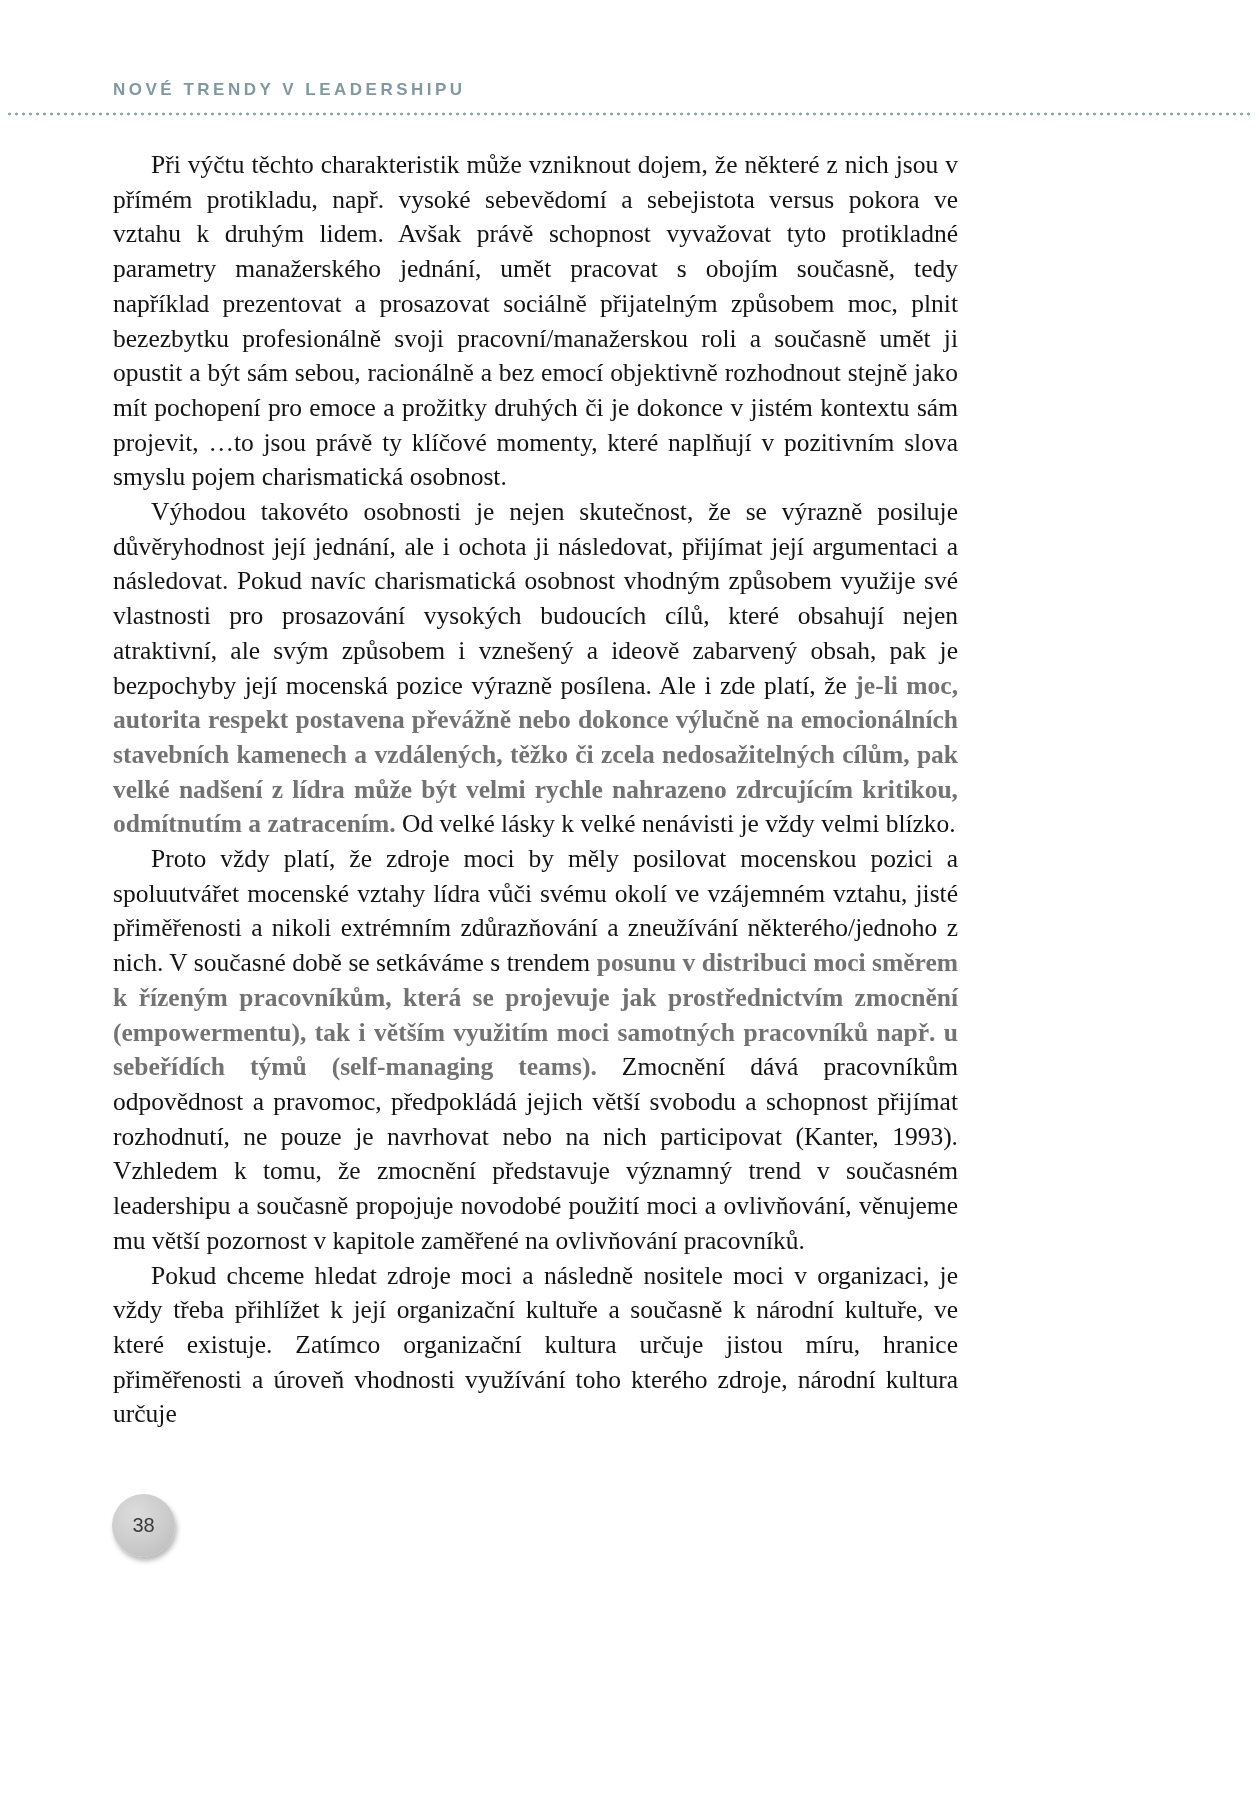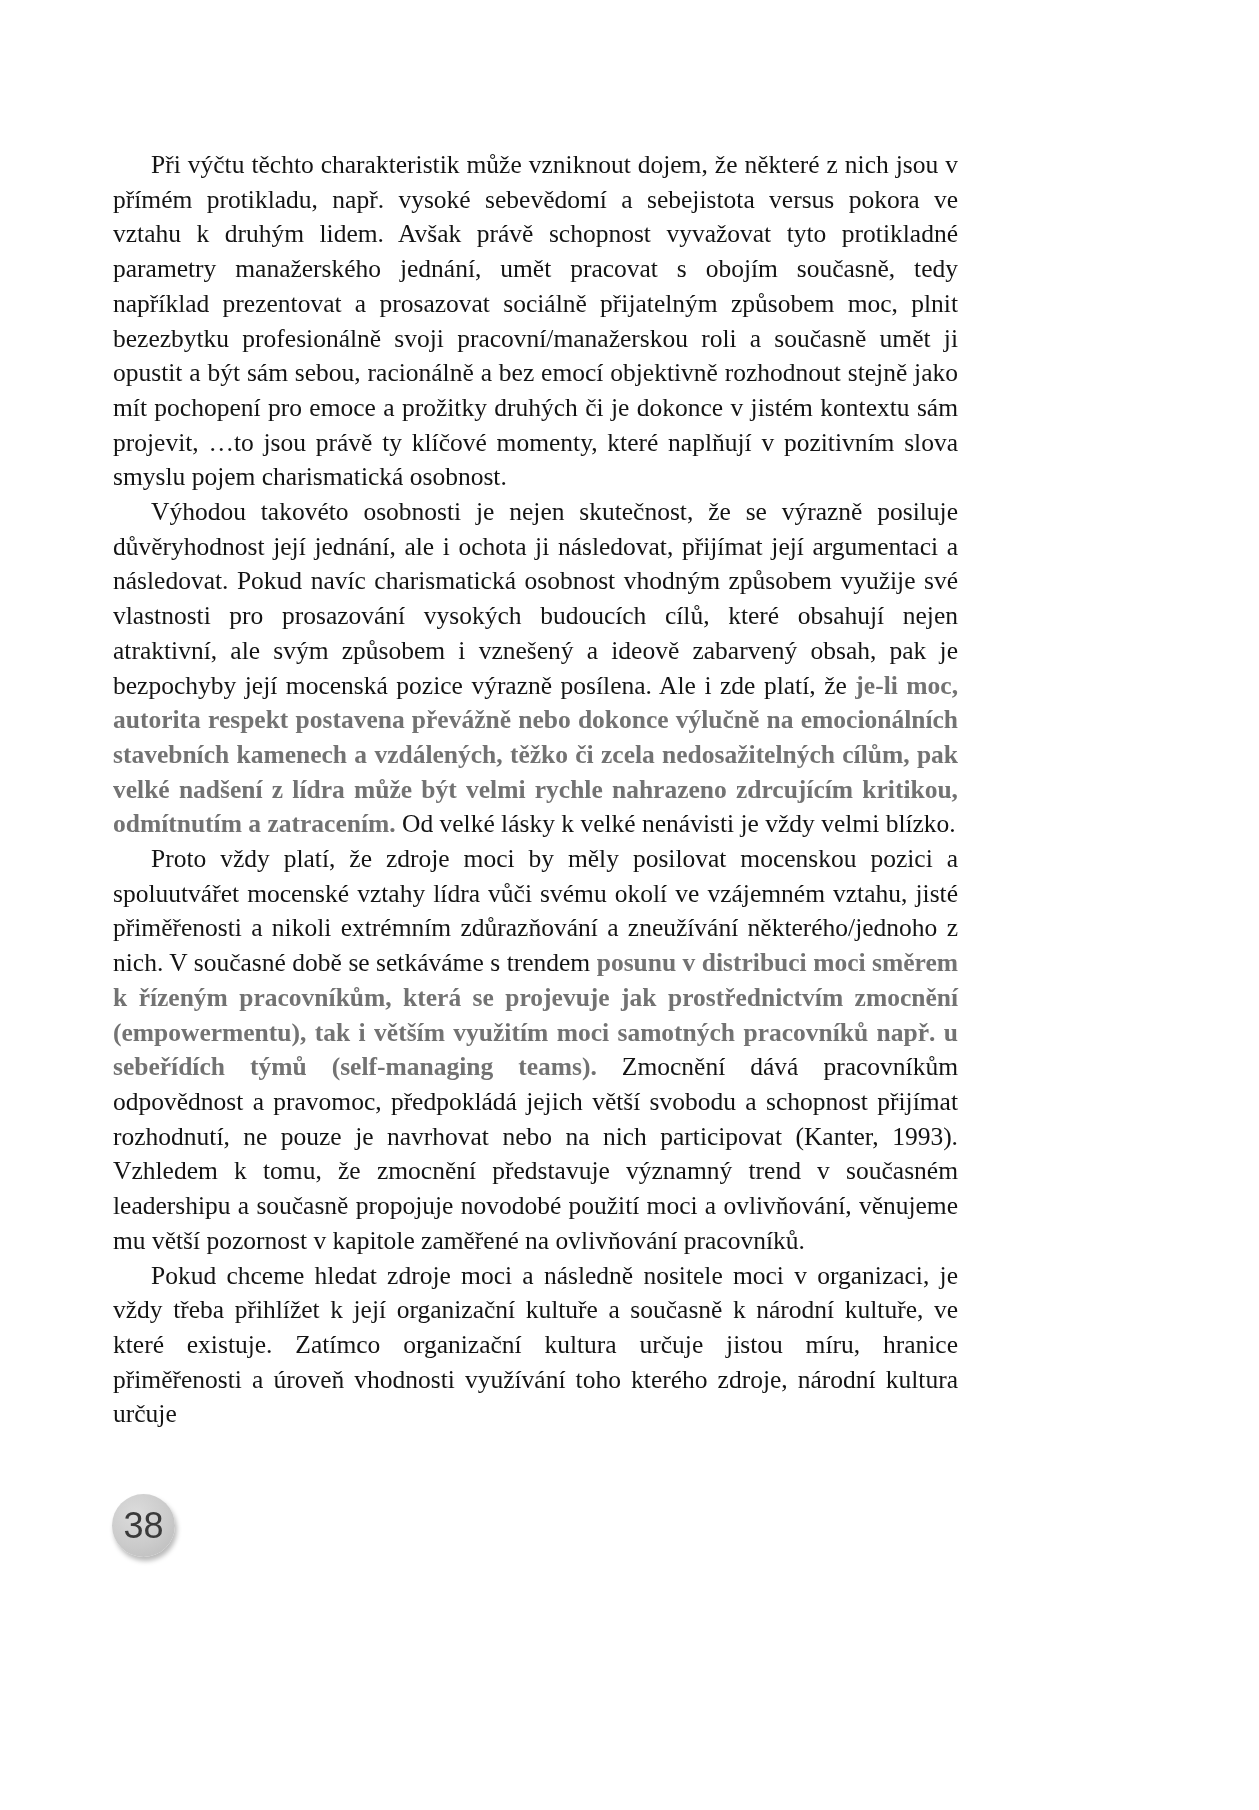--- a/index.html
+++ b/index.html
@@ -70,29 +70,33 @@
     height: 63px;
     border-radius: 50%;
     background: radial-gradient(circle at 38% 32%, #dcdcdc 0%, #cbcbcb 55%, #b9b9b9 100%);
     box-shadow: 2px 4px 5px rgba(0, 0, 0, 0.28);
     display: flex;
     align-items: center;
     justify-content: center;
   }
   .page-number-circle span {
     font-family: "Liberation Sans", sans-serif;
-    font-size: 36px;
+    font-size: 20px;
     color: #3a3a3a;
   }
 </style>
 </head>
 <body>
 
 <div class="page">
 
+  <header class="page-header">
+    <h1 class="running-head">NOVÉ TRENDY V LEADERSHIPU</h1>
+    <div class="dotted-rule"></div>
+  </header>
 
   <main class="body-text" id="paragraphs">
       <p class="para"><span>Při výčtu těchto charakteristik může vzniknout dojem, že některé z nich jsou v přímém protikladu, např. vysoké sebevědomí a sebejistota versus pokora ve vztahu k druhým lidem. Avšak právě schopnost vyvažovat tyto protikladné parametry manažerského jednání, umět pracovat s obojím současně, tedy například prezentovat a prosazovat sociálně přijatelným způsobem moc, plnit bezezbytku profesionálně svoji pracovní/manažerskou roli a současně umět ji opustit a být sám sebou, racionálně a bez emocí objektivně rozhodnout stejně jako mít pochopení pro emoce a prožitky druhých či je dokonce v jistém kontextu sám projevit, …to jsou právě ty klíčové momenty, které naplňují v pozitivním slova smyslu pojem charismatická osobnost.</span></p>
       <p class="para"><span>Výhodou takovéto osobnosti je nejen skutečnost, že se výrazně posiluje důvěryhodnost její jednání, ale i ochota ji následovat, přijímat její argumentaci a následovat. Pokud navíc charismatická osobnost vhodným způsobem využije své vlastnosti pro prosazování vysokých budoucích cílů, které obsahují nejen atraktivní, ale svým způsobem i vznešený a ideově zabarvený obsah, pak je bezpochyby její mocenská pozice výrazně posílena. Ale i zde platí, že </span><strong>je-li moc, autorita respekt postavena převážně nebo dokonce výlučně na emocionálních stavebních kamenech a vzdálených, těžko či zcela nedosažitelných cílům, pak velké nadšení z lídra může být velmi rychle nahrazeno zdrcujícím kritikou, odmítnutím a zatracením.</strong><span> Od velké lásky k velké nenávisti je vždy velmi blízko.</span></p>
       <p class="para"><span>Proto vždy platí, že zdroje moci by měly posilovat mocenskou pozici a spoluutvářet mocenské vztahy lídra vůči svému okolí ve vzájemném vztahu, jisté přiměřenosti a nikoli extrémním zdůrazňování a zneužívání některého/jednoho z nich. V současné době se setkáváme s trendem </span><strong>posunu v distribuci moci směrem k řízeným pracovníkům, která se projevuje jak prostřednictvím zmocnění (empowermentu), tak i větším využitím moci samotných pracovníků např. u sebeřídích týmů (self-managing teams).</strong><span> Zmocnění dává pracovníkům odpovědnost a pravomoc, předpokládá jejich větší svobodu a schopnost přijímat rozhodnutí, ne pouze je navrhovat nebo na nich participovat (Kanter, 1993). Vzhledem k tomu, že zmocnění představuje významný trend v současném leadershipu a současně propojuje novodobé použití moci a ovlivňování, věnujeme mu větší pozornost v kapitole zaměřené na ovlivňování pracovníků.</span></p>
       <p class="para"><span>Pokud chceme hledat zdroje moci a následně nositele moci v organizaci, je vždy třeba přihlížet k její organizační kultuře a současně k národní kultuře, ve které existuje. Zatímco organizační kultura určuje jistou míru, hranice přiměřenosti a úroveň vhodnosti využívání toho kterého zdroje, národní kultura určuje</span></p>
     </main>
 
   <footer class="page-footer">
     <div class="page-number-circle">

